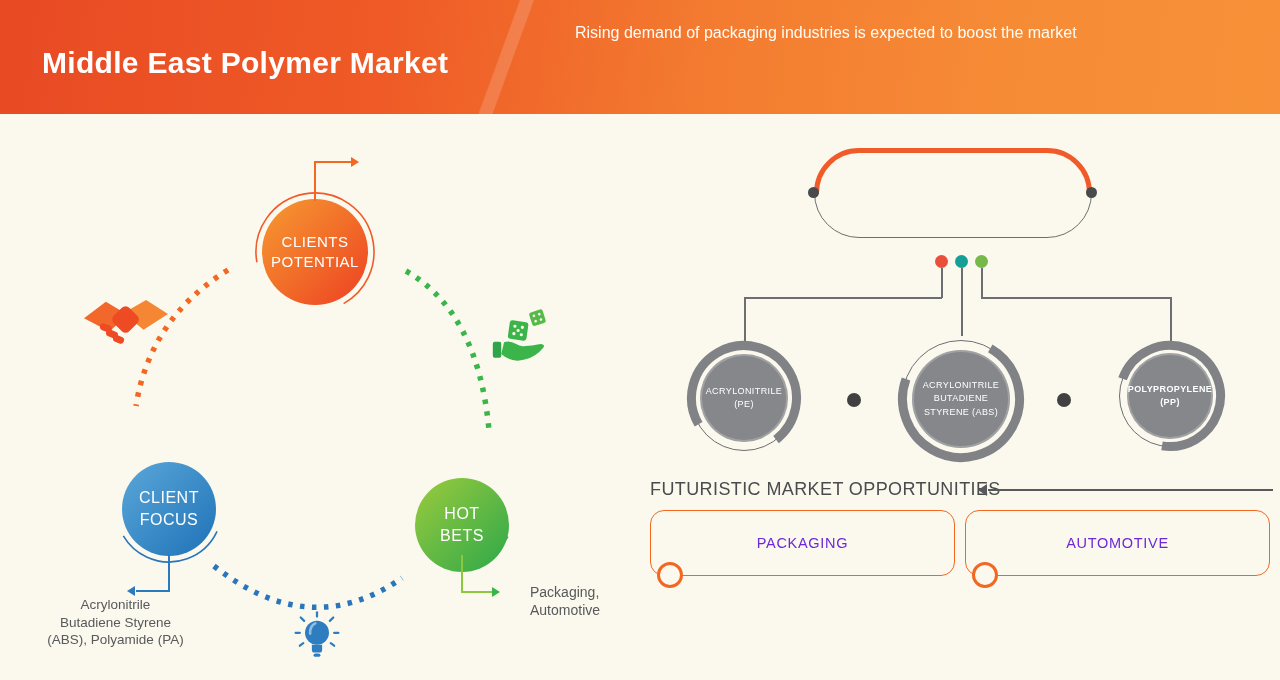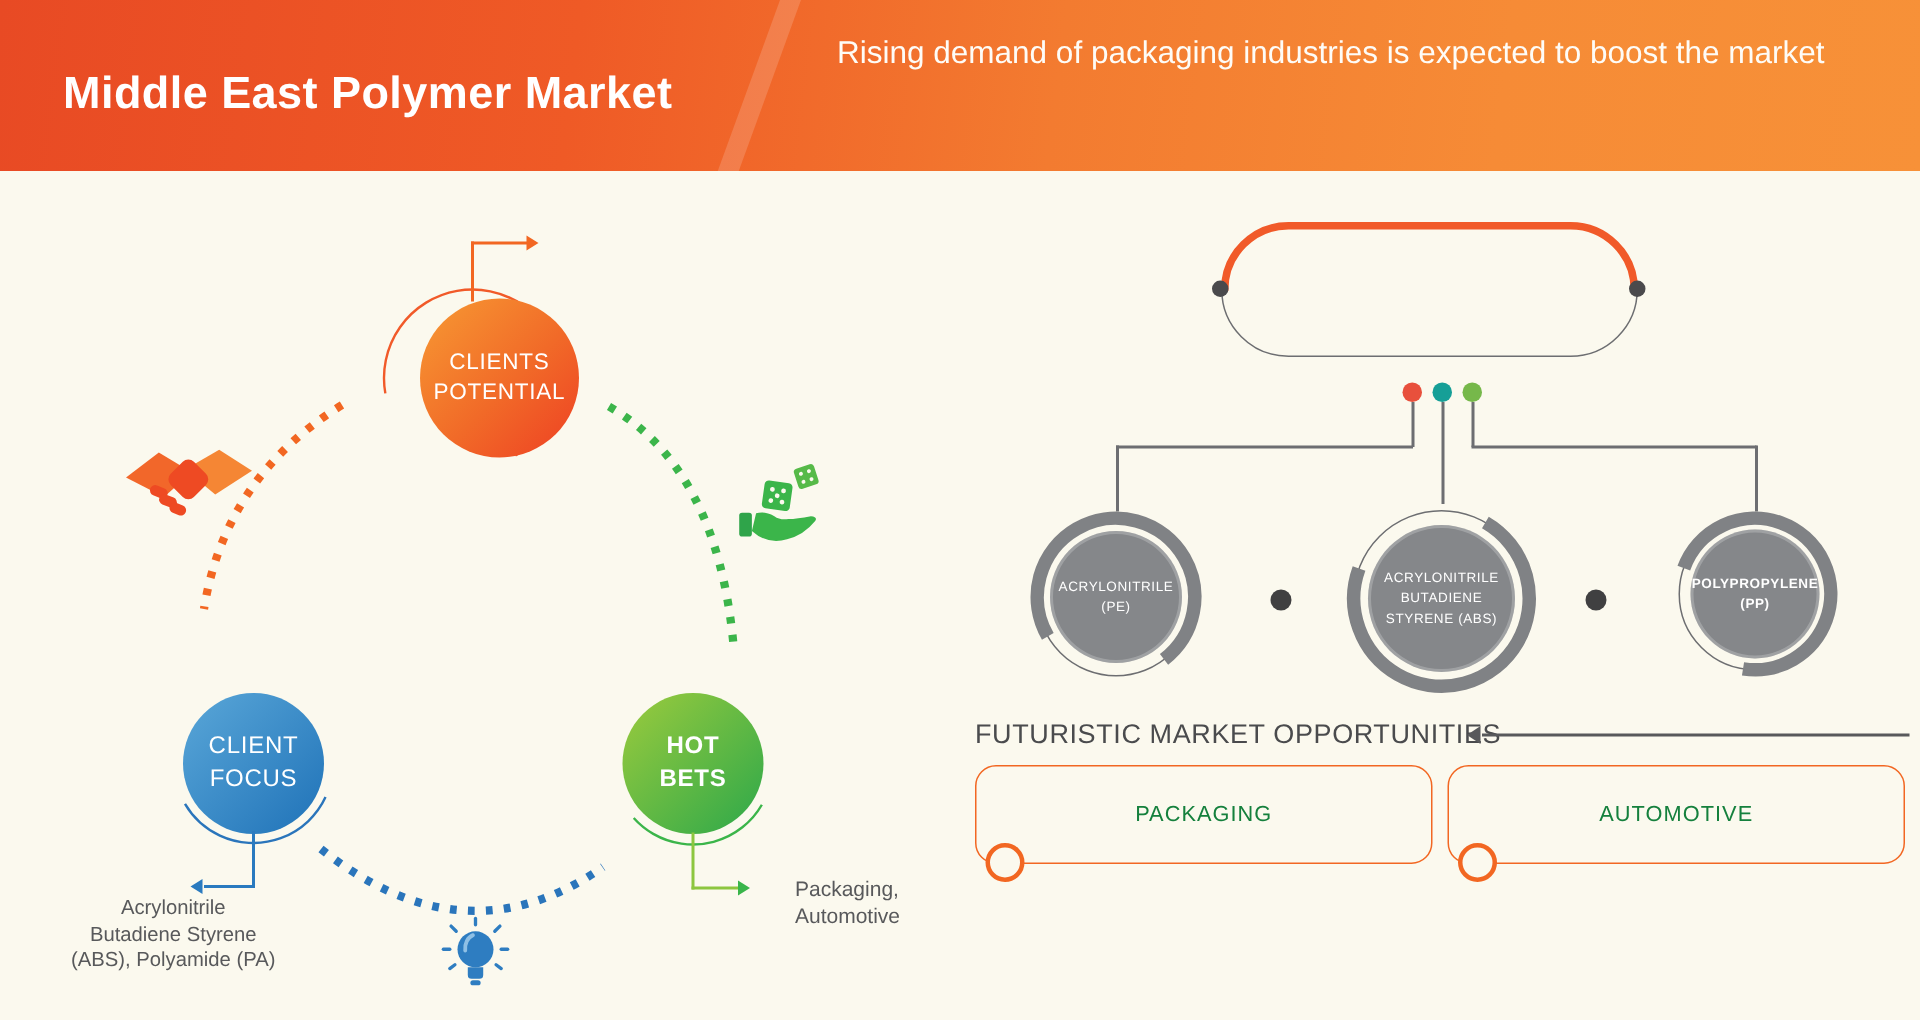--- a/index.html
+++ b/index.html
@@ -7,39 +7,39 @@
   .canvas { position:relative; width:1280px; height:680px; background:#fbf9ee; overflow:hidden; }
   .pre { white-space:pre-line; }
 
   
   .header { position:absolute; left:0; top:0; width:1280px; height:114px;
     background:linear-gradient(97deg,#e84a24 0%,#ef5a26 30%,#f37b30 55%,#f68b36 78%,#f79138 100%); }
   .header-divider { position:absolute; left:520px; top:0; width:14px; height:114px;
     background:rgba(255,255,255,0.16); transform:skewX(-20deg); transform-origin:top; }
   .header-title { position:absolute; left:42px; top:46px; color:#ffffff; font-size:30px;
     font-weight:bold; letter-spacing:0.3px; }
-  .header-subtitle { position:absolute; left:558px; top:22px; width:670px; color:#fefcf7;
-    font-size:21px; line-height:1.38; }
+  .header-subtitle { position:absolute; left:575px; top:22px; width:670px; color:#fefcf7;
+    font-size:16px; line-height:1.38; }
 
   
   .vline,.hline { position:absolute; }
   .arrow-right { position:absolute; width:0; height:0; border-top:5px solid transparent;
     border-bottom:5px solid transparent; }
   .arrow-left { position:absolute; width:0; height:0; border-top:5px solid transparent;
     border-bottom:5px solid transparent; }
 
   
   .bubble { position:absolute; border-radius:50%; display:flex; align-items:center;
     justify-content:center; text-align:center; color:#fff; letter-spacing:0.5px; line-height:1.35; }
-  .bubble-orange { left:280px; top:199px; width:106px; height:106px; font-size:15px;
+  .bubble-orange { left:262px; top:199px; width:106px; height:106px; font-size:15px;
     background:linear-gradient(135deg,#f79a33 0%,#f16a28 55%,#ee4023 100%); }
   .bubble-blue { left:122px; top:462px; width:94px; height:94px; font-size:16px;
     background:linear-gradient(135deg,#5aa7d8 0%,#1f72b8 100%); }
-  .bubble-green { left:415px; top:462px; width:94px; height:94px; font-size:16px;
-    background:linear-gradient(135deg,#9ccb3d 0%,#2ca84a 100%);font-weight:bold; }
+  .bubble-green { left:415px; top:478px; width:94px; height:94px; font-size:16px;
+    background:linear-gradient(135deg,#9ccb3d 0%,#2ca84a 100%); }
   .callout { position:absolute; color:#58595b; font-size:14px; line-height:1.3; }
   .overlay-svg { position:absolute; left:0; top:0; pointer-events:none; }
   .icon { position:absolute; }
 
   
   .capsule-outline { position:absolute; left:814px; top:148px; width:278px; height:90px;
     border-radius:45px; }
   .capsule-top { border:5px solid #f15a29; clip-path:inset(0 0 49% 0); }
   .capsule-bottom { border:1.2px solid #6d6e71; clip-path:inset(49% 0 0 0); }
   .capsule-dot { position:absolute; width:11px; height:11px; border-radius:50%; background:#4a4a4c; }
@@ -57,21 +57,21 @@
   .node-inner { position:absolute; border-radius:50%; background:#85878a;
     box-shadow:inset 0 0 0 2px rgba(255,255,255,0.22);
     display:flex; align-items:center; justify-content:center; text-align:center;
     color:#fff; letter-spacing:0.4px; line-height:1.45; }
 
   
   .fmo-heading { position:absolute; left:650px; top:479px; font-size:18px; color:#4a4b4d;
     letter-spacing:0.4px; }
   .opp-box { position:absolute; top:510px; width:305px; height:66px; border:1.5px solid #f26722;
     border-radius:14px; display:flex; align-items:center; justify-content:center;
-    color:#15803d; font-size:14.5px; letter-spacing:0.7px; }
+    color:#6d28d9; font-size:14.5px; letter-spacing:0.7px; }
   .opp-ring { position:absolute; left:6px; bottom:-13px; width:26px; height:26px;
     border-radius:50%; border:3px solid #f26722; background:#fbf9ee; }
 </style>
 </head>
 <body>
 
 <div class="canvas">
 
   <div class="header">
     <div class="header-divider"></div>

